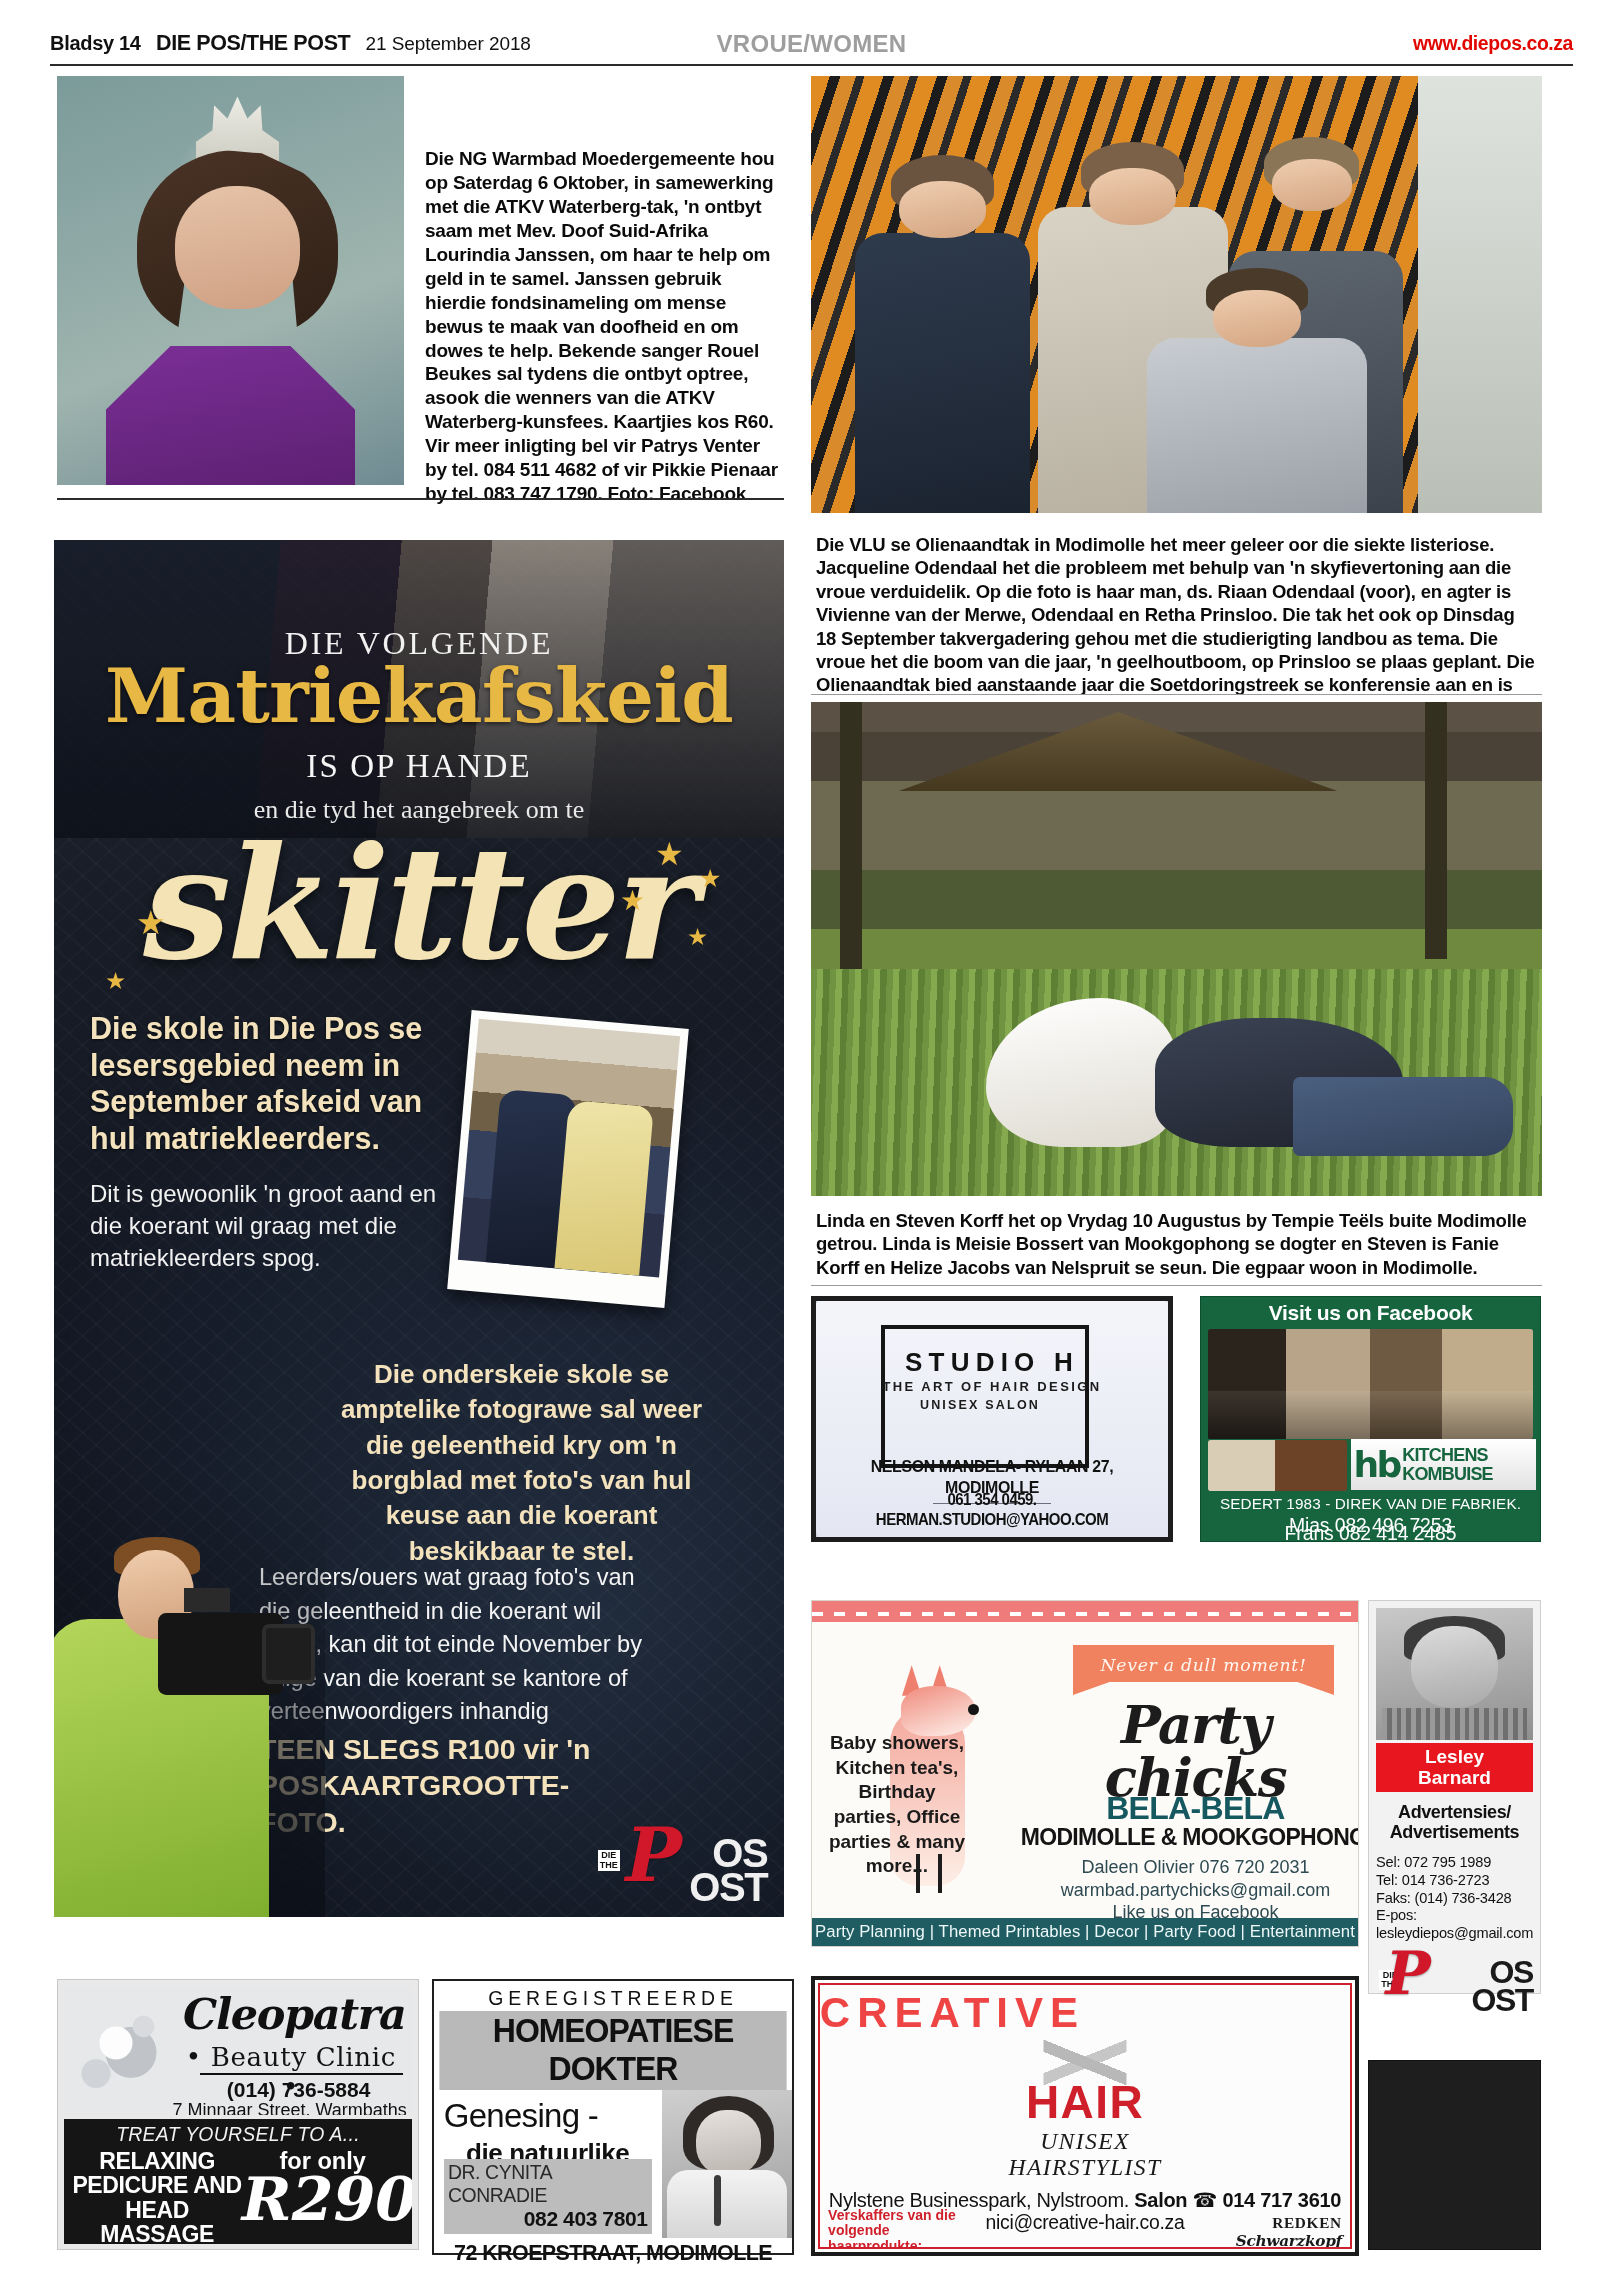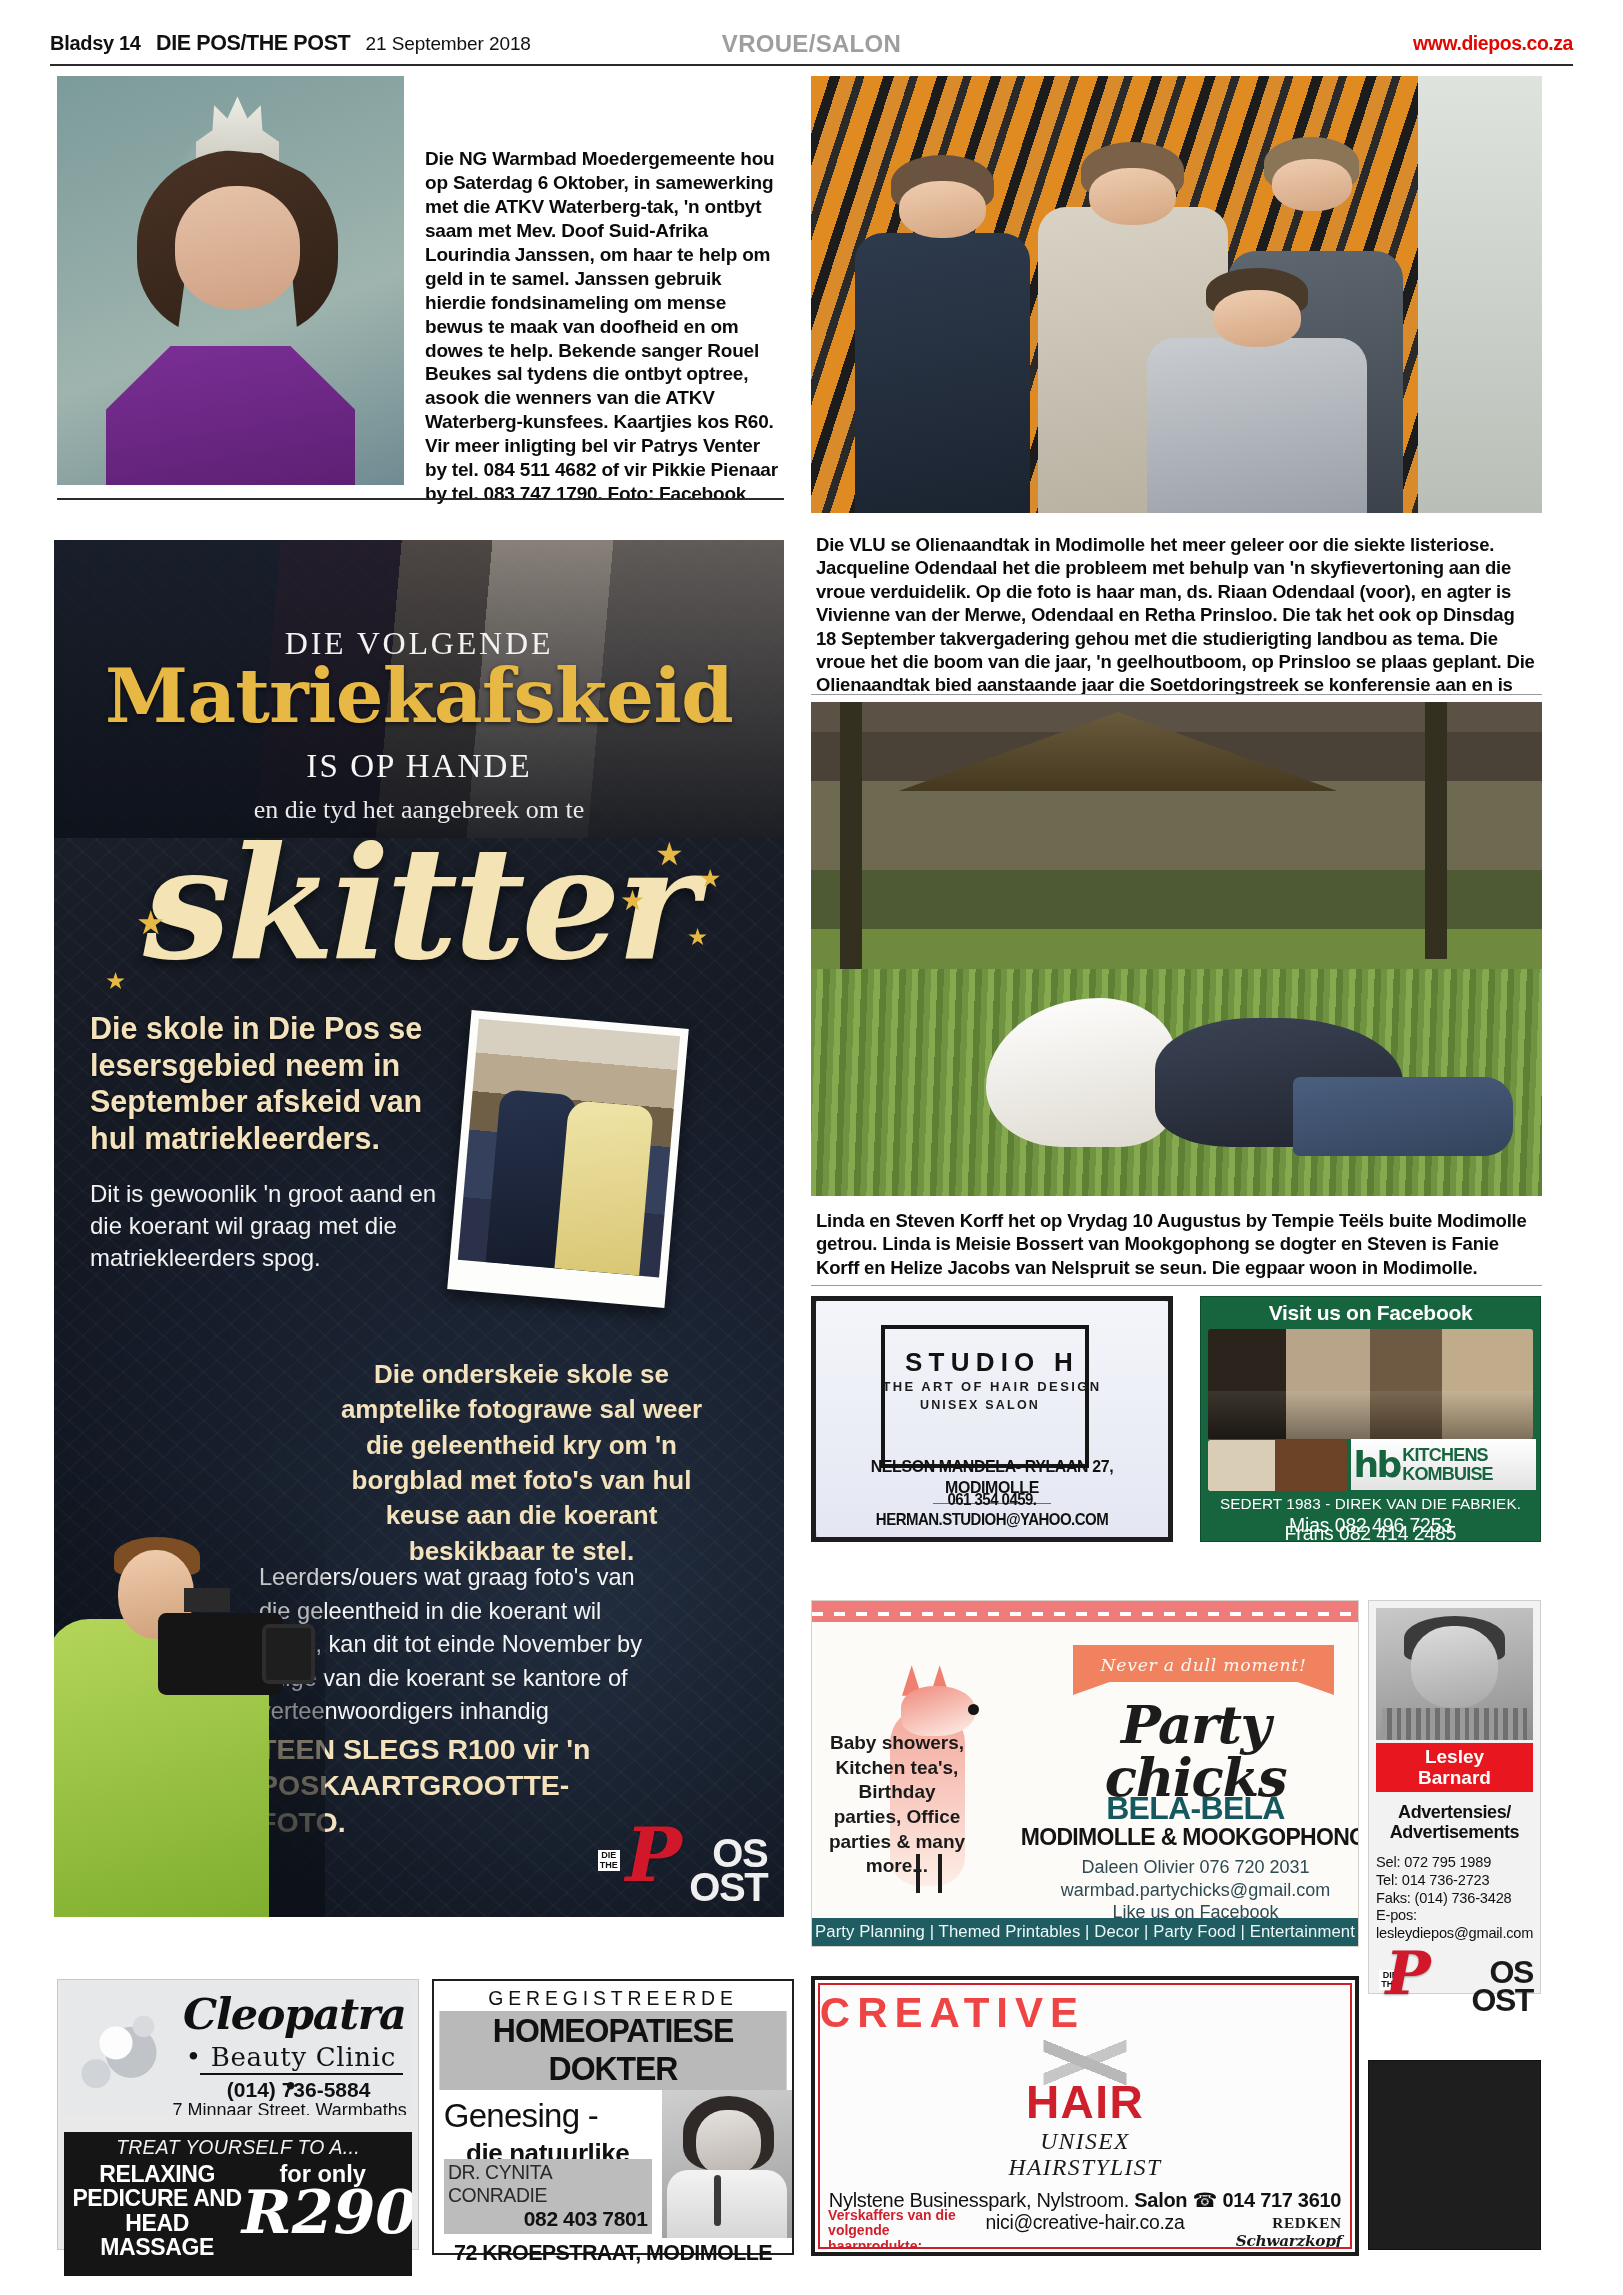--- a/index.html
+++ b/index.html
@@ -469,21 +469,21 @@
     font-family:"DejaVu Serif", serif; font-size:26px; color:#131313; letter-spacing:0.7px;
   }
   .cleo .rule{ position:absolute; right:9.7px; top:87px; width:203px; height:2.1px; background:#111; }
   .cleo .tel{
     position:absolute; right:42px; top:92px; font-weight:bold; font-size:21px; color:#101010;
   }
   .cleo .addr{
     position:absolute; right:5.6px; top:114px; font-size:18px; color:#111;
   }
   .cleo .black{
-    position:relative; margin-top:17px; height:144px; background:#151515; color:#fff; overflow:hidden;
+    position:relative; margin-top:4px; height:125px; background:#151515; color:#fff; overflow:hidden;
   }
   .cleo .treat{
     position:absolute; left:0; right:0; top:4.2px; text-align:center;
     font-style:italic; font-size:19.4px; letter-spacing:0.3px; color:#f2f2f2;
   }
   .cleo .svc{
     position:absolute; left:7px; top:30.5px; width:173px; text-align:center;
     font-weight:bold; font-size:23px; line-height:1.06; letter-spacing:-0.4px;
   }
   .cleo .only{
@@ -609,21 +609,21 @@
 <body>
 
 <div class="page">
 
   <div class="masthead">
     <div class="mh-left">
       <span class="mh-bladsy">Bladsy 14</span>
       <span class="mh-paper">DIE POS/THE POST</span>
       <span class="mh-date">21 September 2018</span>
     </div>
-    <div class="mh-center">VROUE/SALON</div>
+    <div class="mh-center">VROUE/WOMEN</div>
     <div class="mh-right">www.diepos.co.za</div>
   </div>
   <div class="mh-rule"></div>
 
   <div class="photo ph-girl" style="left:57px; top:76px; width:347px; height:409px;">
     <div class="inner">
       <div class="crown"></div>
       <div class="hair"></div>
       <div class="head"></div>
       <div class="dress"></div>

